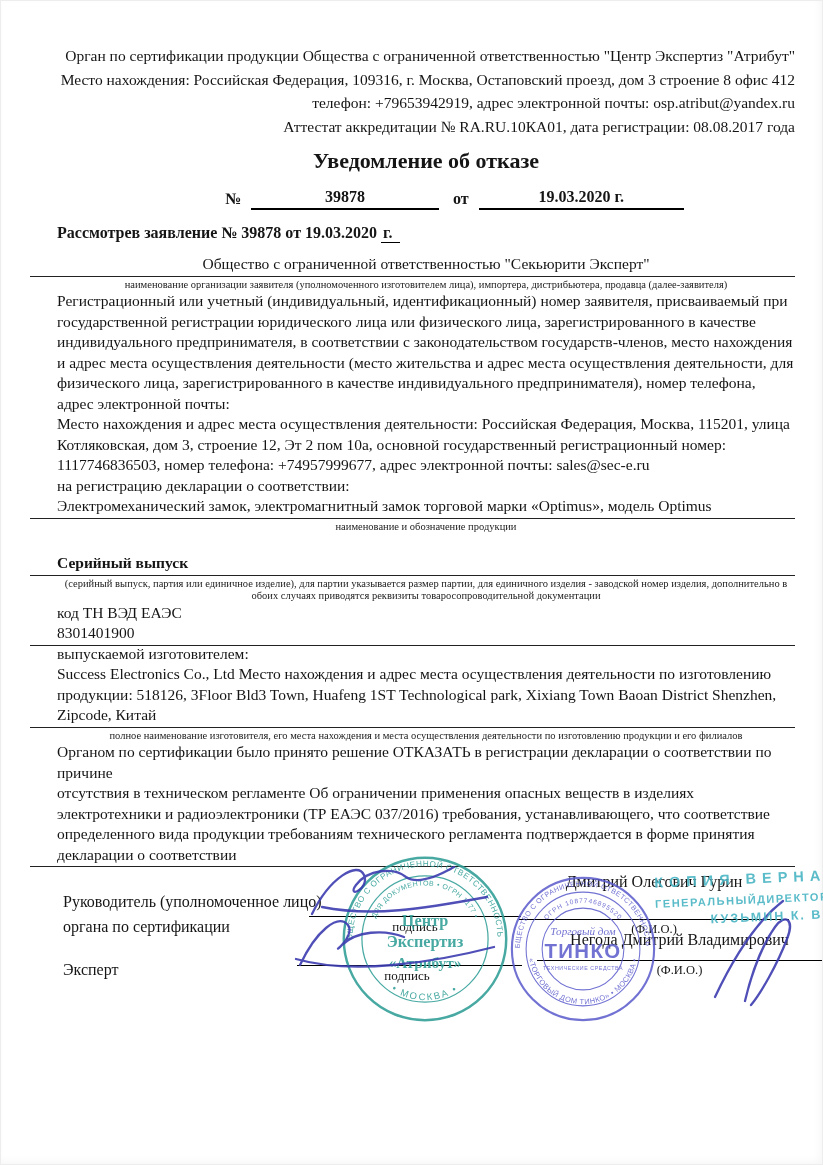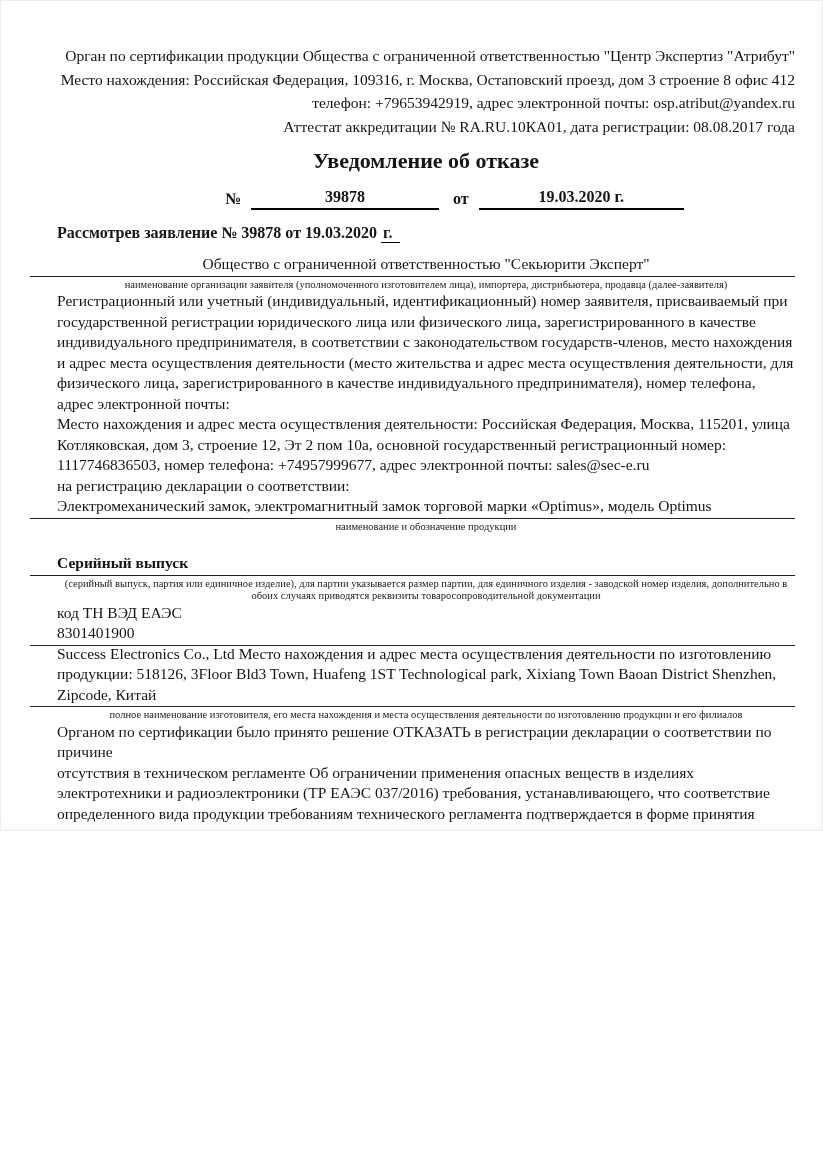--- a/index.html
+++ b/index.html
@@ -1,17 +1,17 @@
 <!DOCTYPE html>
 <html><head>
 <meta charset="utf-8">
 <style>
   html,body{margin:0;padding:0;background:#fff;}
   .page{
-    position:relative; width:823px; height:831px; background:#fff;
+    position:relative; width:823px; height:1165px; background:#fff;
     font-family:"Liberation Serif", serif; color:#151515; overflow:hidden;
     box-shadow: inset 0 0 0 1px #ededed, inset -3px -3px 8px rgba(0,0,0,.04);
   }
   .content{ padding:44px 28px 0 57px; }
   .hdr{ text-align:right; font-size:15.5px; line-height:23.5px; }
   .doc-title{ margin:10px 0 0 0; text-align:center; font-size:22px; font-weight:bold; }
   .doc-subtitle{ text-align:center; font-size:16px; font-weight:bold; margin-top:3px; }
   .num-row{ display:flex; align-items:flex-end; margin-top:14px; padding-left:168px; font-weight:bold; font-size:16px; }
   .num-row .lbl{ padding:0 10px 2px 0; }
   .blank{ border-bottom:2px solid #000; text-align:center; padding-bottom:2px; }
@@ -93,20 +93,21 @@
     <p class="body bold mt8">на регистрацию декларации о соответствии:</p>
     <div class="body fullline">Электромеханический замок, электромагнитный замок торговой марки «Optimus», модель Optimus</div>
     <div class="caption">наименование и обозначение продукции</div>
 
     <div class="body fullline mt20">Серийный выпуск</div>
     <div class="caption">(серийный выпуск, партия или единичное изделие), для партии указывается размер партии, для единичного изделия - заводской номер изделия, дополнительно в обоих случаях приводятся реквизиты товаросопроводительной документации</div>
 
     <p class="body bold mt14">код ТН ВЭД ЕАЭС</p>
     <div class="body fullline">8301401900</div>
 
+    <p class="body bold mt18">выпускаемой изготовителем:</p>
     <div class="body fullline">Success Electronics Co., Ltd Место нахождения и адрес места осуществления деятельности по изготовлению продукции: 518126, 3Floor Bld3 Town, Huafeng 1ST Technological park, Xixiang Town Baoan District Shenzhen, Zipcode, Китай</div>
     <div class="caption">полное наименование изготовителя, его места нахождения и места осуществления деятельности по изготовлению продукции и его филиалов</div>
 
     <p class="body bold">Органом по сертификации было принято решение ОТКАЗАТЬ в регистрации декларации о соответствии по причине</p>
     <div class="body fullline">отсутствия в техническом регламенте Об ограничении применения опасных веществ в изделиях электротехники и радиоэлектроники (ТР ЕАЭС 037/2016) требования, устанавливающего, что соответствие определенного вида продукции требованиям технического регламента подтверждается в форме принятия декларации о соответствии</div>
 
     <div class="sig-area">
       <div class="abs head-label">Руководитель (уполномоченное лицо) органа по сертификации</div>
       <div class="abs expert-label">Эксперт</div>
 

